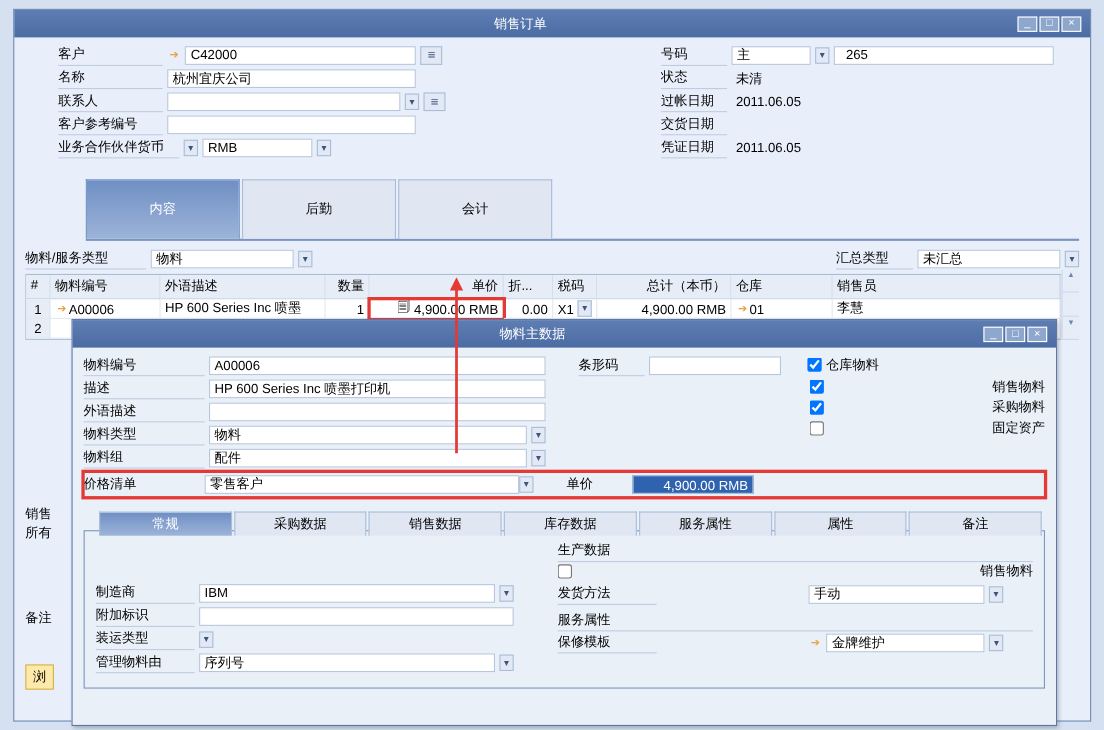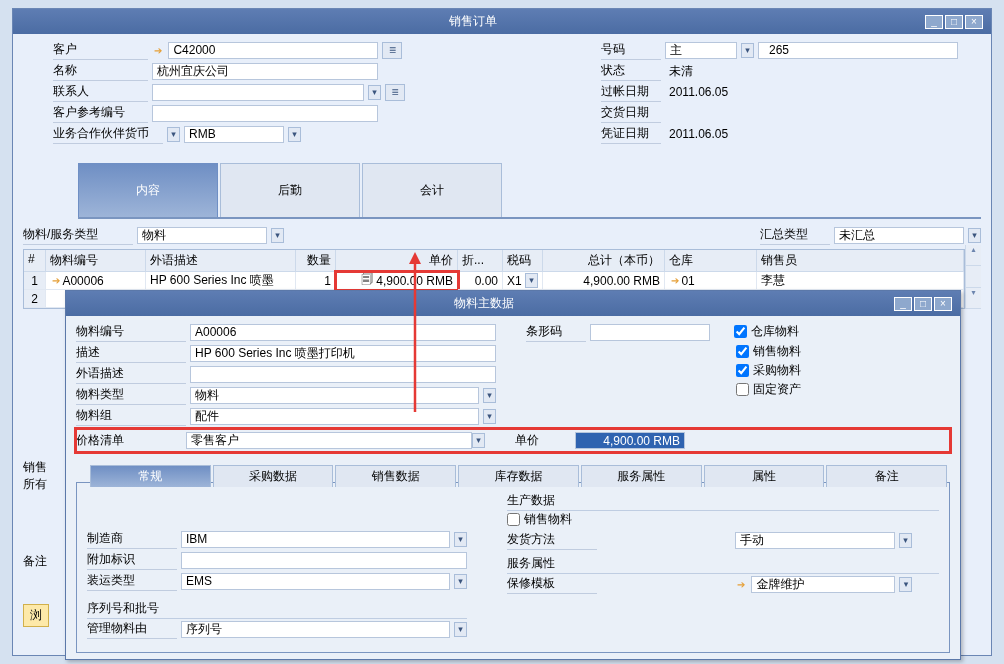--- a/index.html
+++ b/index.html
@@ -21,21 +21,21 @@
   .tabs { margin-top: 18px; border-bottom: 2px solid #7a95c0; display:flex; }
   .tab { width: 140px; padding: 18px 0; text-align:center; background: #e0e7f2; border:1px solid #a9bdd9; border-bottom:none; margin-right:2px; }
   .tab.active { background: linear-gradient(#6f8fc4,#9db4d8); color:#fff; border-color:#6f8fc4;}
   .grid { border:1px solid #a9bdd9; margin-top:4px; background:#fff; }
   .grid-head, .grid-row { display:flex; }
   .grid-head .gc { background:#e7edf6; border-right:1px solid #ccd9ea; border-bottom:1px solid #ccd9ea; padding:2px 4px; }
   .grid-row .gc { border-right:1px solid #e1e8f2; border-bottom:1px solid #e1e8f2; padding:2px 4px; height:18px; display:flex; align-items:center; }
   .grid-row .rownum { background:#e7edf6; text-align:center; justify-content:center; }
   .highlight-red { outline: 3px solid #e53935; outline-offset: -1px; }
   .subwindow { position: absolute; background:#eaf0f8; border:1px solid #5b78a9; box-shadow: 2px 2px 4px rgba(0,0,0,0.25); }
-  .cb { display:flex; align-items:center; gap:4px; margin-bottom:2px; }
+  .cb { display:flex; align-items:center; gap:4px; margin-bottom:2px;justify-content:space-between; }
   .cb input { margin:0; }
   .arrow-svg { position:absolute; pointer-events:none; z-index:50; }
   .selected-cell { background:#2f63b0 !important; color:#fff; }
   .sub-tabhost { border: 1px solid #7a95c0; margin-top: 12px; padding: 8px 10px 12px; position:relative; }
   .sub-tabhost .tabs2 { position:absolute; top:-18px; left:13px; right:0; display:flex; }
   .tabs2 .tab2 { flex:1; text-align:center; padding:2px 0; background:#e0e7f2; border:1px solid #a9bdd9; border-bottom:none; margin-right:2px; }
   .tabs2 .tab2.active { background: linear-gradient(#6f8fc4,#9db4d8); color:#fff;}
   .sectionlabel { border-bottom:1px solid #bfcde2; padding:1px 0; }
   .scroll-right { width:16px; background:#e7edf6; border-left:1px solid #ccd9ea; display:flex; flex-direction:column; }
   .scroll-right div { flex:1; border-bottom:1px solid #ccd9ea; text-align:center; font-size:8px; color:#6c85ae; }
@@ -316,26 +316,22 @@
                 <span>IBM</span>
               </div>
               <div class="dd">▾</div>
             </div>
           <div class="form-row">
               <div class="form-label" style="width:90px">附加标识</div>
               <div class="form-input" style="flex:1"></div>
             </div>
           <div class="form-row">
               <div class="form-label" style="width:90px">装运类型</div>
-              <div class="form-input" style="flex:1">
-                <span>EMS</span>
-              </div>
-              <div class="dd">▾</div>
-            </div>
-          <div class="sectionlabel" style="margin-top:8px;">序列号和批号</div>
+              <div class="dd">▾</div>
+            </div>
           <div class="form-row">
               <div class="form-label" style="width:90px">管理物料由</div>
               <div class="form-input" style="flex:1">
                 <span>序列号</span>
               </div>
               <div class="dd">▾</div>
             </div>
         </div>
         <div style="flex:1;">
           <div class="sectionlabel">生产数据</div>

